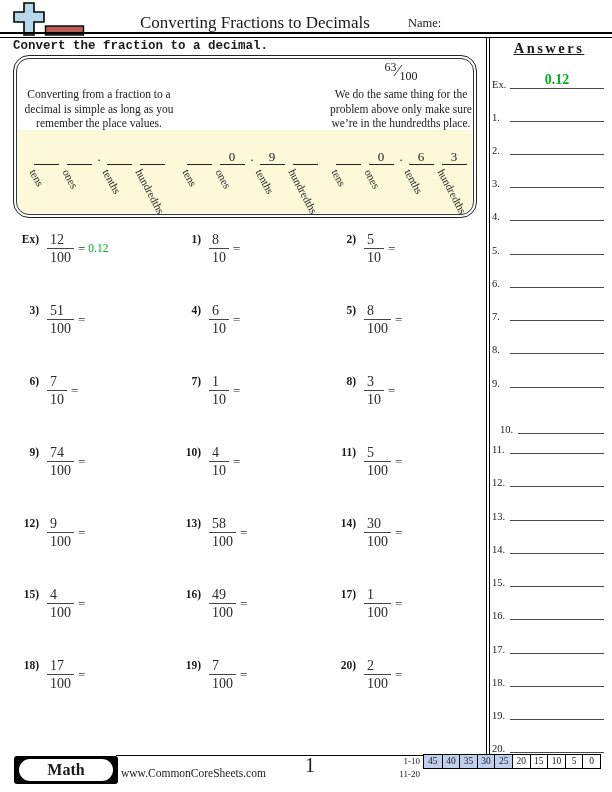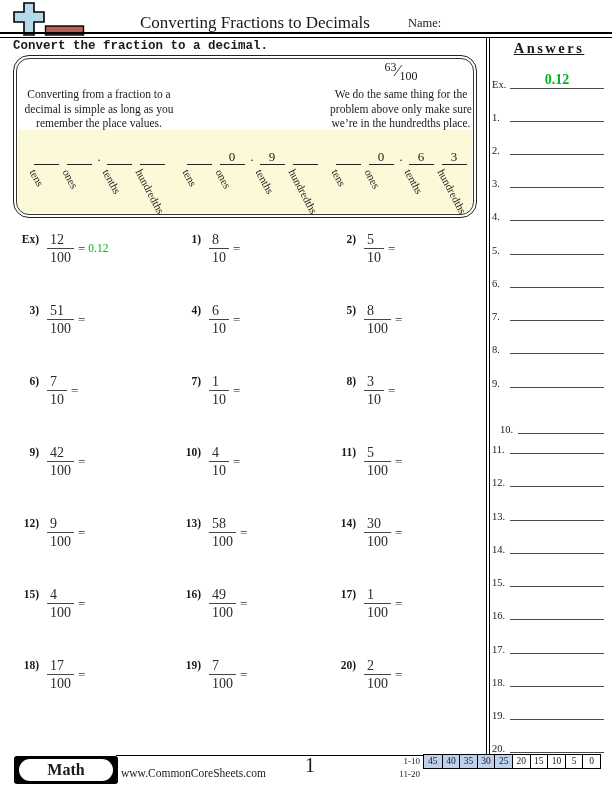--- a/index.html
+++ b/index.html
@@ -272,21 +272,21 @@
         <span class="prob-label">8)</span>
         <span class="frac">
           <span class="num">3</span>
           <span class="den">10</span>
         </span>
         <span class="eq">=</span>
       </div>
       <div class="prob">
         <span class="prob-label">9)</span>
         <span class="frac">
-          <span class="num">42</span>
+          <span class="num">74</span>
           <span class="den">100</span>
         </span>
         <span class="eq">=</span>
       </div>
       <div class="prob">
         <span class="prob-label">10)</span>
         <span class="frac">
           <span class="num">4</span>
           <span class="den">10</span>
         </span>

